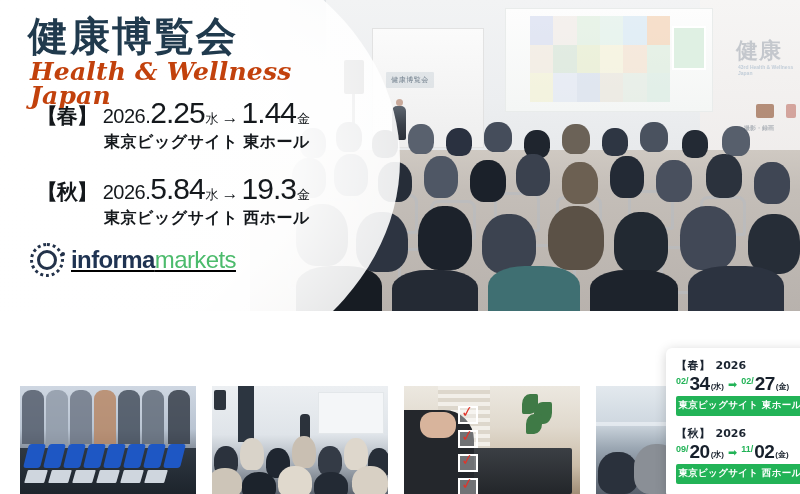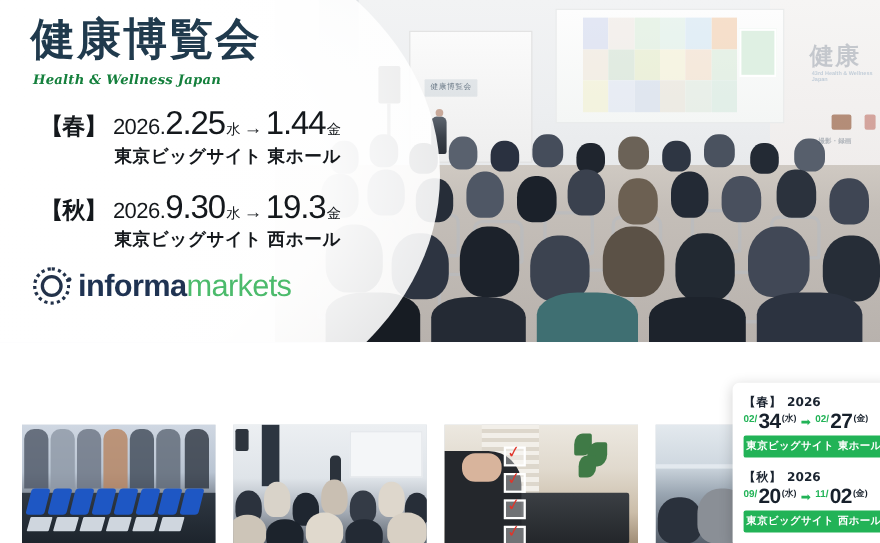--- a/index.html
+++ b/index.html
@@ -106,21 +106,21 @@
   
   .hero-text { position: absolute; left: 0; top: 0; width: 340px; height: 311px; }
   .logo-jp {
     position:absolute; left: 28px; top: 14px;
     font-size: 40px; line-height: 44px; font-weight: 700; color: #203a4d;
     letter-spacing: 2px;
     font-family: "DejaVu Sans","Liberation Sans", sans-serif;
   }
   .logo-en {
     position:absolute; left: 30px; top: 60px;
-    font-size: 12px; line-height: 24px; font-weight: 700; color: #15803d;
+    font-size: 25px; line-height: 24px; font-weight: 700; color: #c2410c;
     font-family: "DejaVu Serif","Liberation Serif", serif;
     font-style: italic; letter-spacing: .2px;
   }
   .date-block { position:absolute; left: 0; width: 320px; }
   .dates-spring { top: 96px; }
   .dates-autumn { top: 172px; }
   .date-line {
     display:flex; align-items: baseline; justify-content:flex-end;
     color:#14181c; white-space:nowrap; padding-right: 10px;
   }
@@ -140,21 +140,21 @@
     position:absolute; inset:0; border-radius:50%;
     border: 3px dotted #23324a; box-sizing:border-box;
   }
   .im-mark .ring2 {
     position:absolute; left:7px; top:7px; width:20px; height:20px; border-radius:50%;
     border: 3px solid #23324a; box-sizing:border-box;
   }
   .im-mark .dot {
     position:absolute; right:-1px; top:9px; width:4px;height:4px;border-radius:50%;background:#23324a;
   }
-  .im-word { margin-left: 7px; font-size: 28px; font-weight: 700; letter-spacing:-.6px; line-height:1; }
+  .im-word { margin-left: 7px; font-size: 24px; font-weight: 700; letter-spacing:-.6px; line-height:1;text-decoration:underline; }
   .im-word .a { color:#1f3352; }
   .im-word .b { color:#4cbb6c; font-weight: 400; }
 
   
   .thumbs { position:absolute; left:0; top: 386px; width: 800px; height: 108px; }
   .thumb {
     position:absolute; top:0; width: 176px; height: 108px; overflow:hidden;
     background:#d8dce1;
   }
   .t1 { left: 20px; }
@@ -205,21 +205,21 @@
     background:#ffffff; border-radius: 6px 0 0 6px;
     box-shadow: 0 2px 12px rgba(0,0,0,.18);
     padding: 10px 8px 8px 10px;
   }
   .dp-season {
     font-size: 11px; font-weight: 700; color:#1b2430; letter-spacing: .5px;
     font-family:"DejaVu Sans","Liberation Sans",sans-serif;
   }
   .dp-season .yr { font-size: 11px; font-weight:700; margin-left:5px; letter-spacing:0; }
   .dp-row { display:flex; align-items:flex-end; margin-top: 2px; }
-  .dp-date { display:flex; align-items:flex-start; }
+  .dp-date { display:flex; align-items:flex-end; }
   .dp-mon { font-size: 9px; color:#22b357; font-weight:700; align-self:flex-start; margin-top:1px; }
   .dp-day { font-size: 19px; font-weight:700; color:#17202b; line-height:17px; letter-spacing:-.5px; margin-left:1px; }
   .dp-dow { font-size: 8px; color:#17202b; font-weight:700; margin-left:1px; }
   .dp-arrow { color:#22b357; font-size:11px; margin: 0 4px 2px 4px; line-height:1; }
   .dp-venue {
     margin-top: 4px; background:#22b357; color:#ffffff; font-weight:700;
     font-size: 9.5px; letter-spacing:.3px; text-align:center; padding: 3px 2px 4px;
     border-radius: 2px;
     font-family:"DejaVu Sans","Liberation Sans",sans-serif;
   }
@@ -352,21 +352,21 @@
           <span class="md">1.44</span>
           <span class="dow">金</span>
         </div>
         <div class="venue">東京ビッグサイト 東ホール</div>
       </div>
 
       <div class="date-block dates-autumn">
         <div class="date-line">
           <span class="season">【秋】</span>
           <span class="yr">2026.</span>
-          <span class="md">9.30</span>
+          <span class="md">5.84</span>
           <span class="dow">水</span>
           <span class="arw">→</span>
           <span class="md">19.3</span>
           <span class="dow">金</span>
         </div>
         <div class="venue">東京ビッグサイト 西ホール</div>
       </div>
 
       <div class="im-logo">
         <div class="im-mark">

